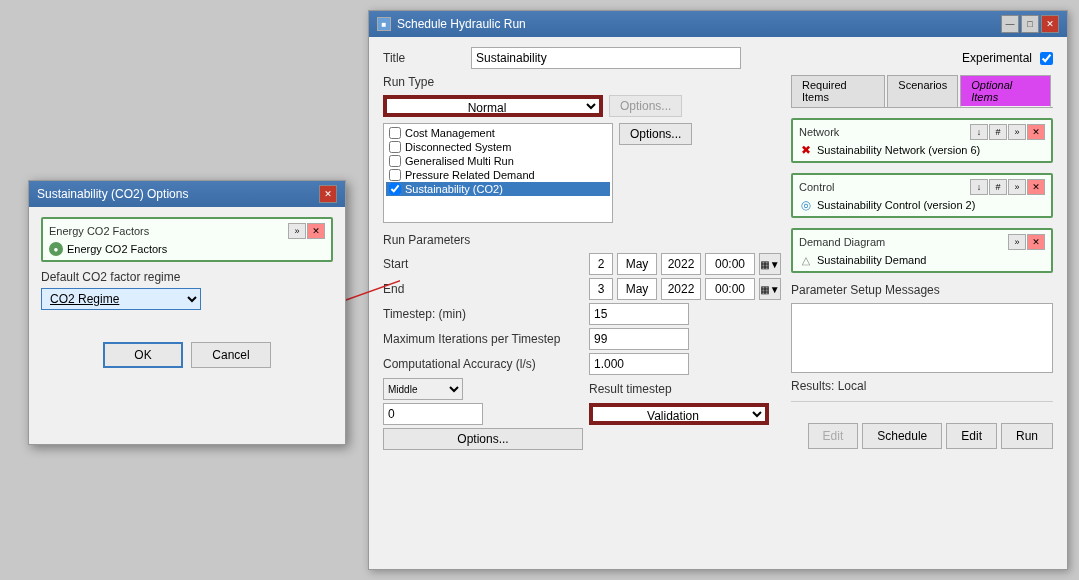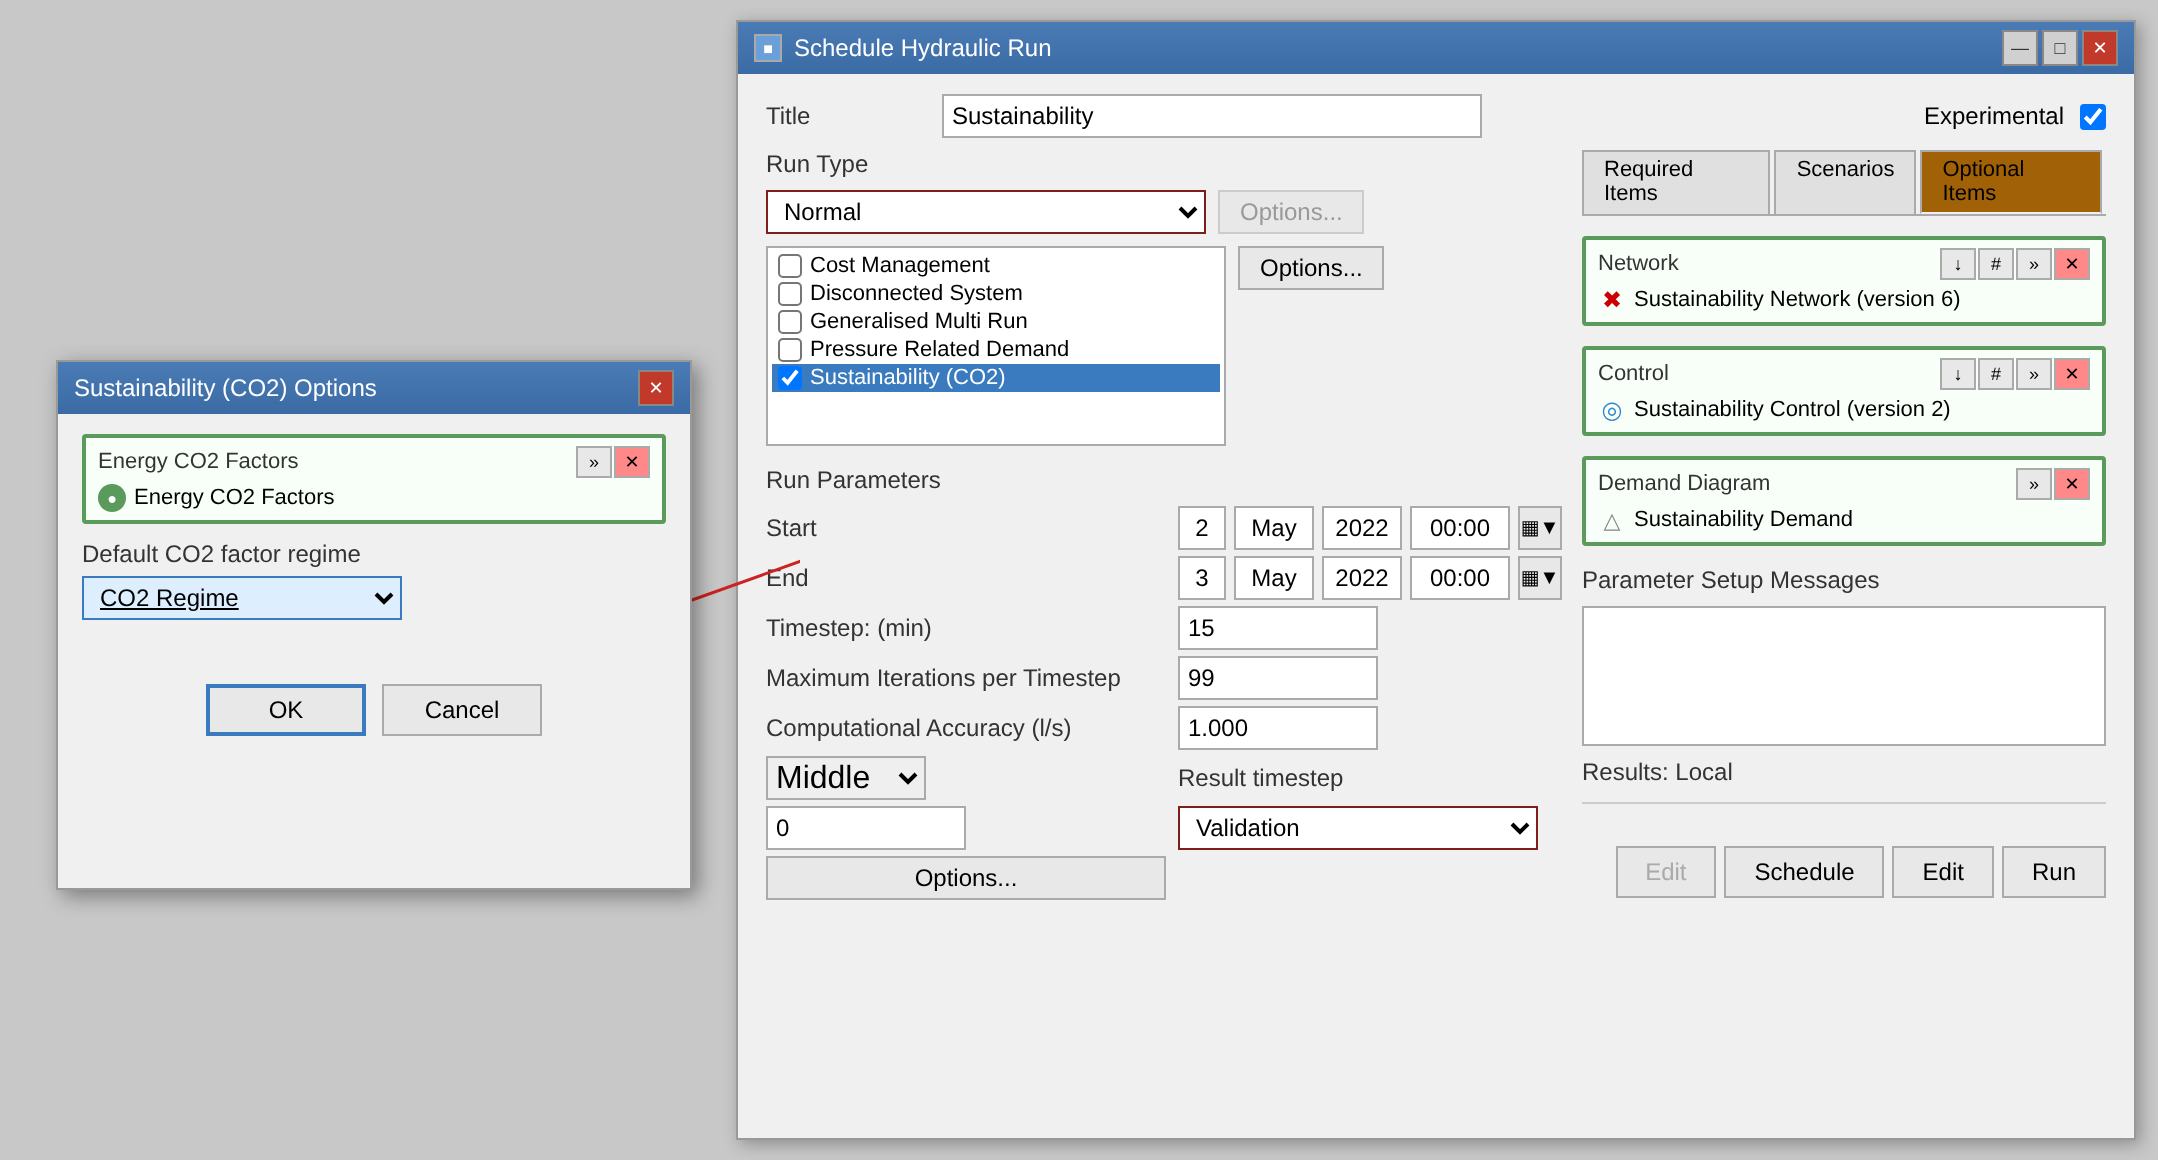--- a/index.html
+++ b/index.html
@@ -139,43 +139,45 @@
       padding: 3px 10px;
       border: 1px solid #aaa;
       border-bottom: none;
       background: #e0e0e0;
       cursor: pointer;
       font-size: 11px;
       margin-right: 2px;
     }
 
     .tab.active {
-      background: #a16207;
+      background: #d946ef;
       border-bottom: 1px solid #f0f0f0;
+      font-style: italic;
     }
 
     
     .run-type-label {
       font-size: 12px;
       color: #333;
     }
 
     .run-type-row {
       display: flex;
       align-items: center;
       gap: 6px;
     }
 
     select.run-select {
       width: 220px;
       height: 22px;
-      border: 1px solid #7f1d1d;
+      border: 4px solid #7f1d1d;
       background: white;
       font-size: 12px;
       padding: 1px 4px;
+      text-align: center;
     }
 
     .options-btn {
       height: 22px;
       padding: 0 10px;
       border: 1px solid #aaa;
       background: #e8e8e8;
       cursor: pointer;
       font-size: 12px;
       color: #555;
@@ -305,21 +307,21 @@
     .dropdown-row {
       display: flex;
       align-items: center;
       gap: 4px;
     }
 
     select.small-select {
       width: 80px;
       height: 22px;
       border: 1px solid #aaa;
-      font-size: 16px;
+      font-size: 10px;
     }
 
     
     .required-item-box {
       border: 2px solid #5a9a5a;
       background: #f8fff8;
       border-radius: 2px;
       padding: 4px 6px;
       margin-bottom: 4px;
     }

